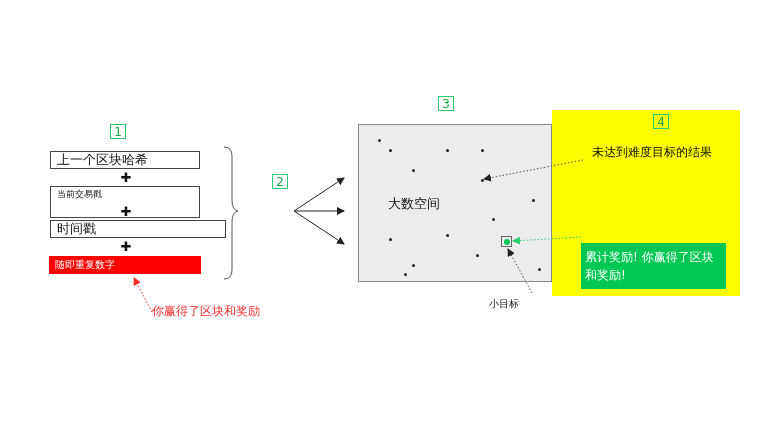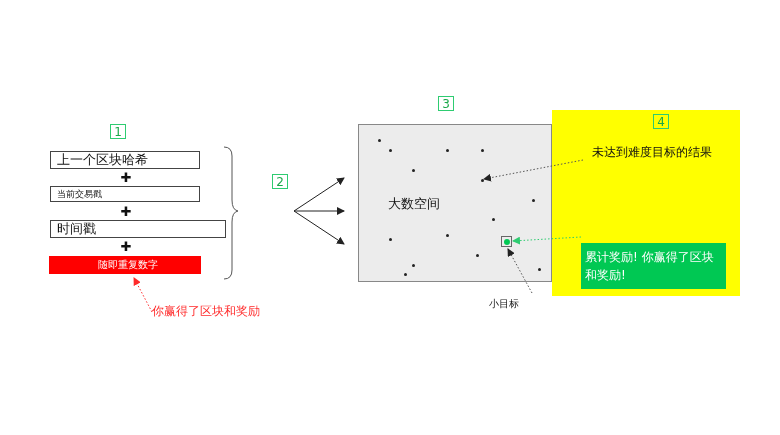--- a/index.html
+++ b/index.html
@@ -13,31 +13,31 @@
 </head>
 <body>
 
 <div class="abs step" style="left:110px;top:124px;">1</div>
 
 <div class="abs inbox" style="left:50px;top:151px;width:150px;height:18px;font-size:13px;line-height:16px;">
   <span>上一个区块哈希</span>
 </div>
 <div class="abs plus" style="left:116px;top:172px;">✚</div>
 
-<div class="abs inbox" style="left:50px;top:186px;width:150px;height:16px;font-size:9px;line-height:14px;">
+<div class="abs inbox" style="left:50px;top:186px;width:150px;height:32px;font-size:9px;line-height:14px;">
   <span>当前交易戳</span>
 </div>
 <div class="abs plus" style="left:116px;top:206px;">✚</div>
 
 <div class="abs inbox" style="left:50px;top:220px;width:176px;height:18px;font-size:13px;line-height:16px;">
   <span>时间戳</span>
 </div>
 <div class="abs plus" style="left:116px;top:241px;">✚</div>
 
-<div class="abs" style="left:49px;top:256px;width:152px;height:18px;background:#ff0000;color:#fff;font-size:10px;line-height:18px;padding-left:6px;box-sizing:border-box;text-align:center;">
+<div class="abs" style="left:49px;top:256px;width:152px;height:18px;background:#ff0000;color:#fff;font-size:10px;line-height:18px;padding-left:6px;box-sizing:border-box;">
   <span>随即重复数字</span>
 </div>
 
 <div class="abs" style="left:152px;top:303px;color:#ff2a2a;font-size:12px;white-space:nowrap;">你赢得了区块和奖励</div>
 
 <div class="abs step" style="left:272px;top:174px;">2</div>
 
 <div class="abs step" style="left:438px;top:96px;">3</div>
 <div class="abs" style="left:358px;top:124px;width:194px;height:158px;background:#ececec;border:1px solid #888;box-sizing:border-box;"></div>
 <div class="abs" style="left:388px;top:195px;font-size:13px;color:#111;white-space:nowrap;">大数空间</div>

